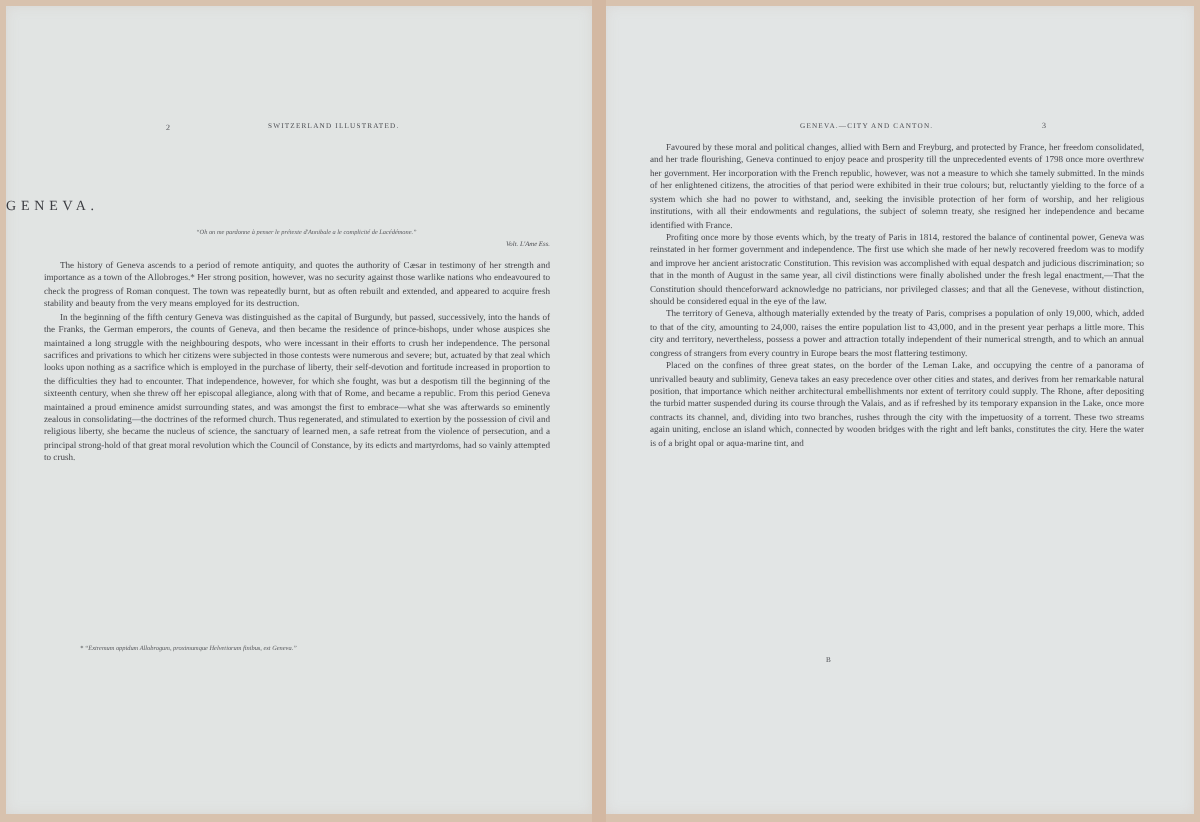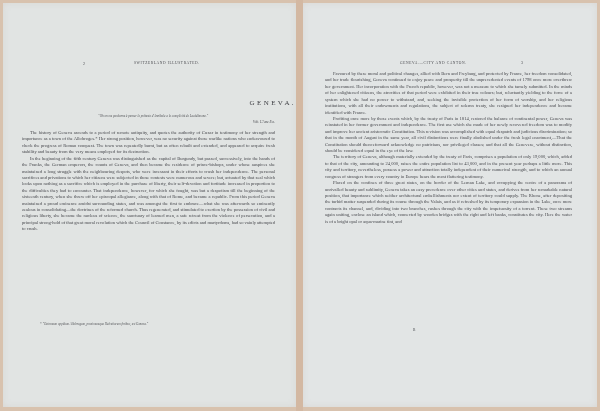--- a/index.html
+++ b/index.html
@@ -20,21 +20,21 @@
     .gutter {
       position: absolute; left: 296px; top: 0; width: 7px; height: 411px;
       background: #d3b8a2;
     }
     .running-head {
       position: absolute; font-size: 3.6px; letter-spacing: 0.6px;
       text-transform: uppercase; color: #4a4b50; white-space: nowrap;
     }
     .page-num { position: absolute; font-size: 4px; color: #4a4b50; }
     .title {
-      position: absolute; left: 0; width: 293px; top: 96px; text-align: right;
+      position: absolute; left: 0; width: 293px; top: 96px; text-align: left;
       font-size: 7px; letter-spacing: 2.4px; color: #3c3d42;
     }
     .epigraph {
       position: absolute; left: 95px; top: 111px; font-size: 3.2px; font-style: italic;
       color: #55565a; white-space: nowrap;
     }
     .epigraph-attr {
       position: absolute; right: 21px; top: 117px; font-size: 3.4px; font-style: italic;
       color: #4c4d52; white-space: nowrap;
     }

